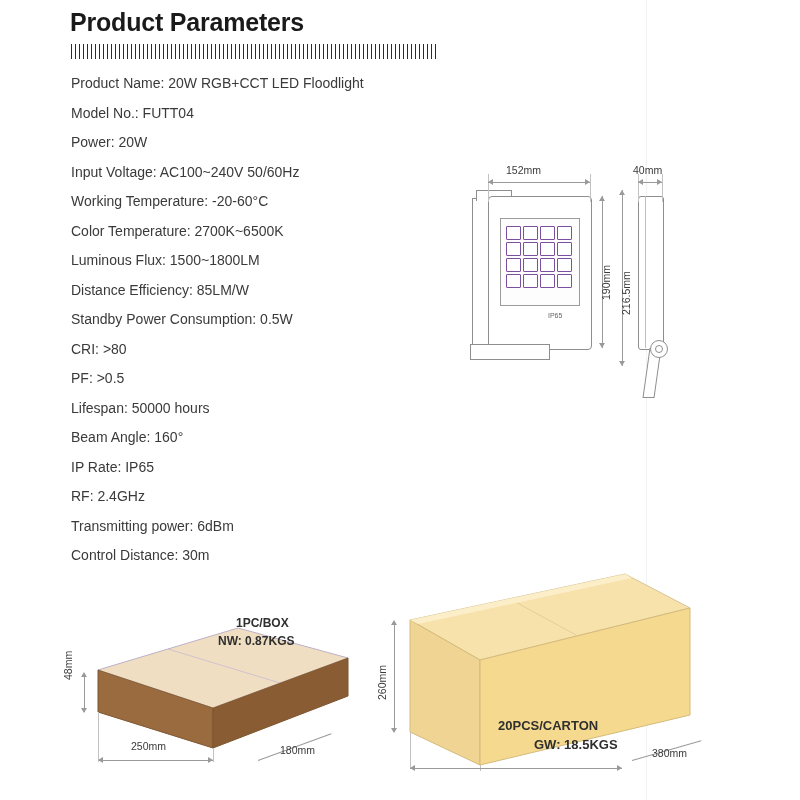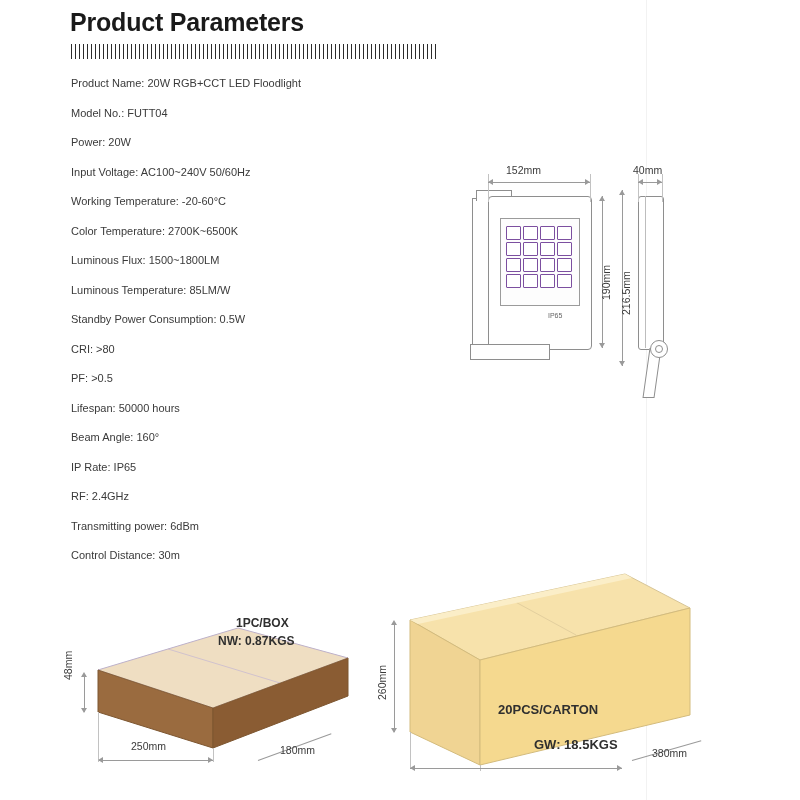--- a/index.html
+++ b/index.html
@@ -54,21 +54,21 @@
     );
   }
 
   .spec-list {
     position: absolute;
     left: 71px;
     top: 76px;
     width: 400px;
   }
   .spec-item {
-    font-size: 11px;
+    font-size: 14px;
     line-height: 15px;
     color: #3a3a3a;
     height: 29.5px;
   }
 
   
   .drawing {
     position: absolute;
     left: 430px;
     top: 160px;
@@ -262,21 +262,21 @@
   <div class="hatch"></div>
 
   <div class="spec-list">
     <div class="spec-item">Product Name: 20W RGB+CCT LED Floodlight</div>
     <div class="spec-item">Model No.: FUTT04</div>
     <div class="spec-item">Power: 20W</div>
     <div class="spec-item">Input Voltage: AC100~240V   50/60Hz</div>
     <div class="spec-item">Working Temperature: -20-60°C</div>
     <div class="spec-item">Color Temperature: 2700K~6500K</div>
     <div class="spec-item">Luminous Flux: 1500~1800LM</div>
-    <div class="spec-item">Luminous Temperature: 85LM/W</div>
+    <div class="spec-item">Distance Efficiency: 85LM/W</div>
     <div class="spec-item">Standby Power Consumption: 0.5W</div>
     <div class="spec-item">CRI: &gt;80</div>
     <div class="spec-item">PF: &gt;0.5</div>
     <div class="spec-item">Lifespan: 50000 hours</div>
     <div class="spec-item">Beam Angle: 160°</div>
     <div class="spec-item">IP Rate: IP65</div>
     <div class="spec-item">RF: 2.4GHz</div>
     <div class="spec-item">Transmitting power: 6dBm</div>
     <div class="spec-item">Control Distance: 30m</div>
   </div>
@@ -388,21 +388,21 @@
 
       <line x1="130" y1="39" x2="196" y2="75" stroke="#e3cf9e" stroke-width="1"></line>
 
       <polygon points="30,60 100,100 100,205 30,172" fill="#f0d493" stroke="#d3bb7c" stroke-width="1"></polygon>
 
       <polygon points="100,100 310,48 310,155 100,205" fill="#f5d98f" stroke="#d3bb7c" stroke-width="1"></polygon>
 
       <polygon points="30,60 245,14 252,18 38,64" fill="#fbeec8"></polygon>
     </svg>
 
-    <div class="cg-label" style="left:118px; top:142px; font-weight:600;">20PCS/CARTON</div>
+    <div class="cg-label" style="left:118px; top:158px; font-weight:600;">20PCS/CARTON</div>
     <div class="cg-label" style="left:130px; top:177px; font-weight:600;margin-left:24px;">GW: 18.5KGS</div>
 
     
     <div class="dim-line v-line" style="left:14px; top:62px; height:110px;"></div>
     <div class="arrow up" style="left:11px; top:60px;"></div>
     <div class="arrow down" style="left:11px; top:168px;"></div>
     <div class="cg-dim" style="left:-4px; top:140px; transform:rotate(-90deg); transform-origin:left top;">260mm</div>
 
     
     <div class="ext-line v-line" style="left:30px; top:172px; width:1px; height:36px;"></div>

